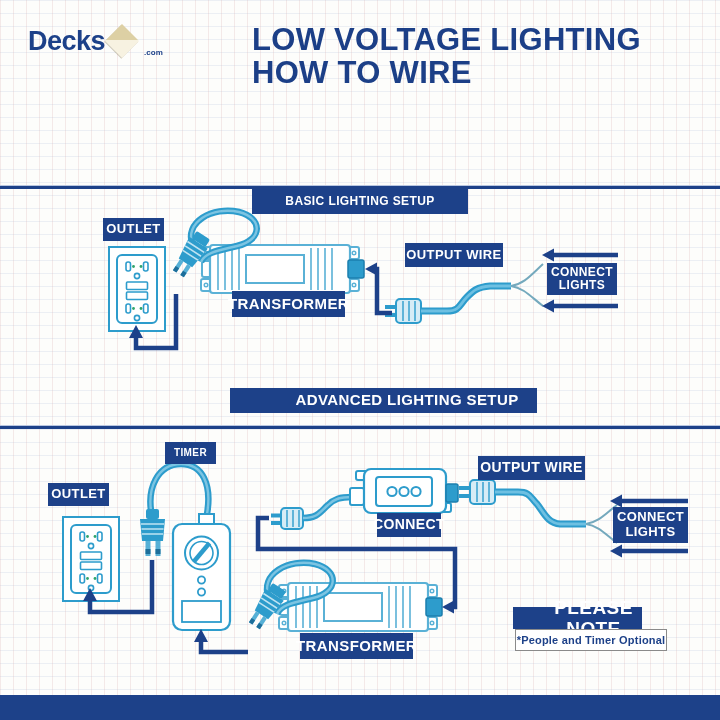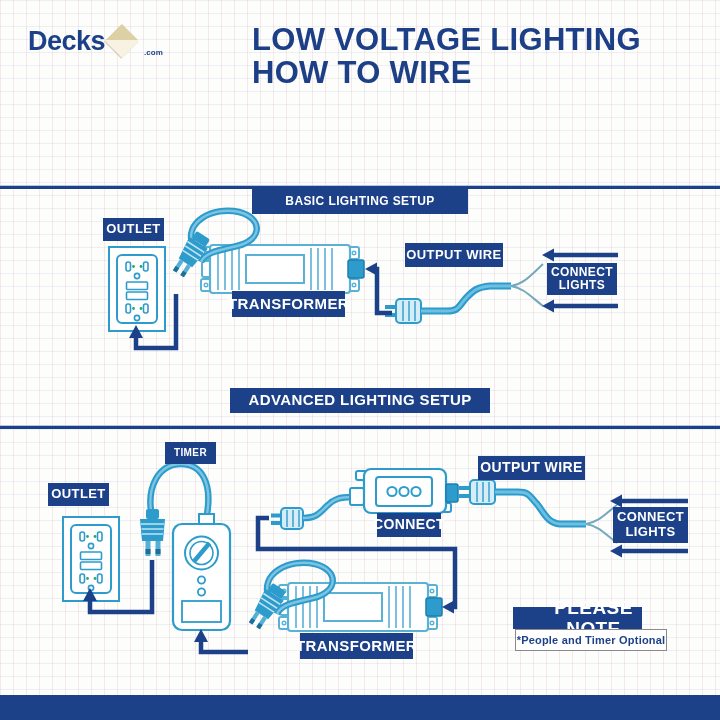--- a/index.html
+++ b/index.html
@@ -233,21 +233,21 @@
   </div>
 
   <div id="main-title">
     <div>LOW VOLTAGE LIGHTING</div>
     <div>HOW TO WIRE</div>
   </div>
 
   <div class="tag" style="left:252px;top:147px;width:216px;height:25px;font-size:12px;margin-top:42px;">BASIC LIGHTING SETUP</div>
   <div class="rule" style="top:186px;"></div>
 
-  <div class="tag" style="left:230px;top:388px;width:260px;height:25px;font-size:15px;">ADVANCED LIGHTING SETUP</div>
+  <div class="tag" style="left:230px;top:388px;width:260px;height:25px;font-size:15px;padding-left:47px;">ADVANCED LIGHTING SETUP</div>
   <div class="rule" style="top:426px;"></div>
 
   <div class="tag" style="left:103px;top:218px;width:61px;height:23px;font-size:13px;">OUTLET</div>
   <div class="tag" style="left:232px;top:291px;width:113px;height:26px;font-size:15px;">TRANSFORMER</div>
   <div class="tag" style="left:405px;top:243px;width:98px;height:24px;font-size:13px;">OUTPUT WIRE</div>
   <div class="tag" style="left:547px;top:263px;width:70px;height:32px;font-size:12px;">
     <span>CONNECT</span>
     <span>LIGHTS</span>
   </div>
 

